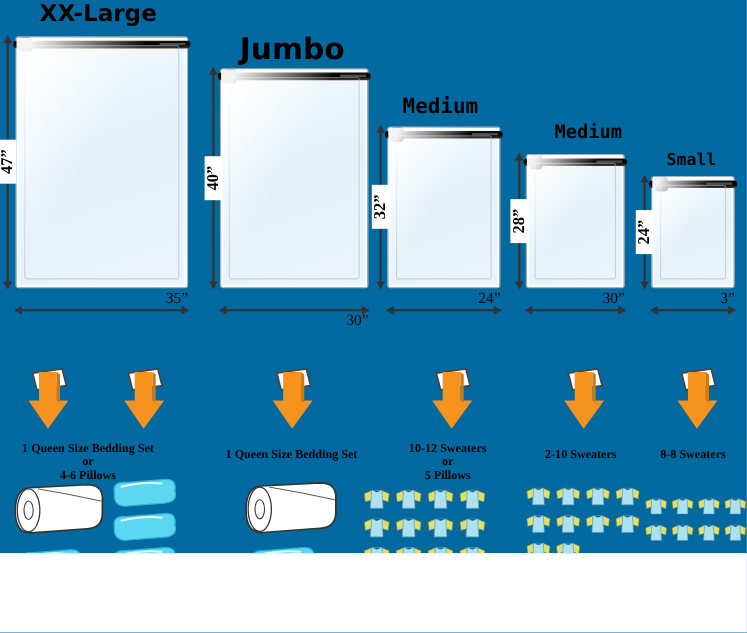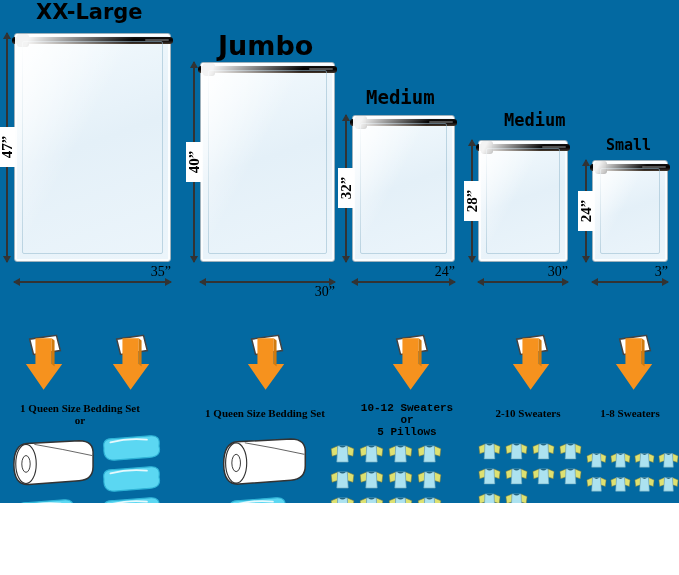--- a/index.html
+++ b/index.html
@@ -172,34 +172,35 @@
   <svg class="arrow-svg abs" style="left:510px;top:334px;" viewBox="0 0 46 62">
       <use href="#sym-arrow"></use>
     </svg>
   <svg class="arrow-svg abs" style="left:613px;top:334px;" viewBox="0 0 46 62">
       <use href="#sym-arrow"></use>
     </svg>
 
   <div class="cap" style="left:0px;top:402px;width:160px;">
     <div>1 Queen Size Bedding Set</div>
     <div>or</div>
+    <div>4-6 Pillows</div>
   </div>
   <div class="cap" style="left:190px;top:407px;width:150px;">
     <div>1 Queen Size Bedding Set</div>
   </div>
-  <div class="cap" style="left:352px;top:402px;width:110px;font-family:Liberation Mono, monospace;">
+  <div class="cap" style="left:352px;top:402px;width:110px;">
     <div>10-12 Sweaters</div>
     <div>or</div>
     <div>5 Pillows</div>
   </div>
   <div class="cap" style="left:478px;top:407px;width:100px;">
     <div>2-10 Sweaters</div>
   </div>
   <div class="cap" style="left:582px;top:407px;width:96px;">
-    <div>1-8 Sweaters</div>
+    <div>8-8 Sweaters</div>
   </div>
 
   <svg class="blanket-svg abs" style="left:6px;top:436px;" viewBox="0 0 100 58">
       <use href="#sym-blanket"></use>
     </svg>
   <div class="pillow-stack abs" style="left:12px;top:498px;">
   <svg class="pillow-svg" viewBox="0 0 70 30">
         <use href="#sym-pillow"></use>
       </svg>
 

